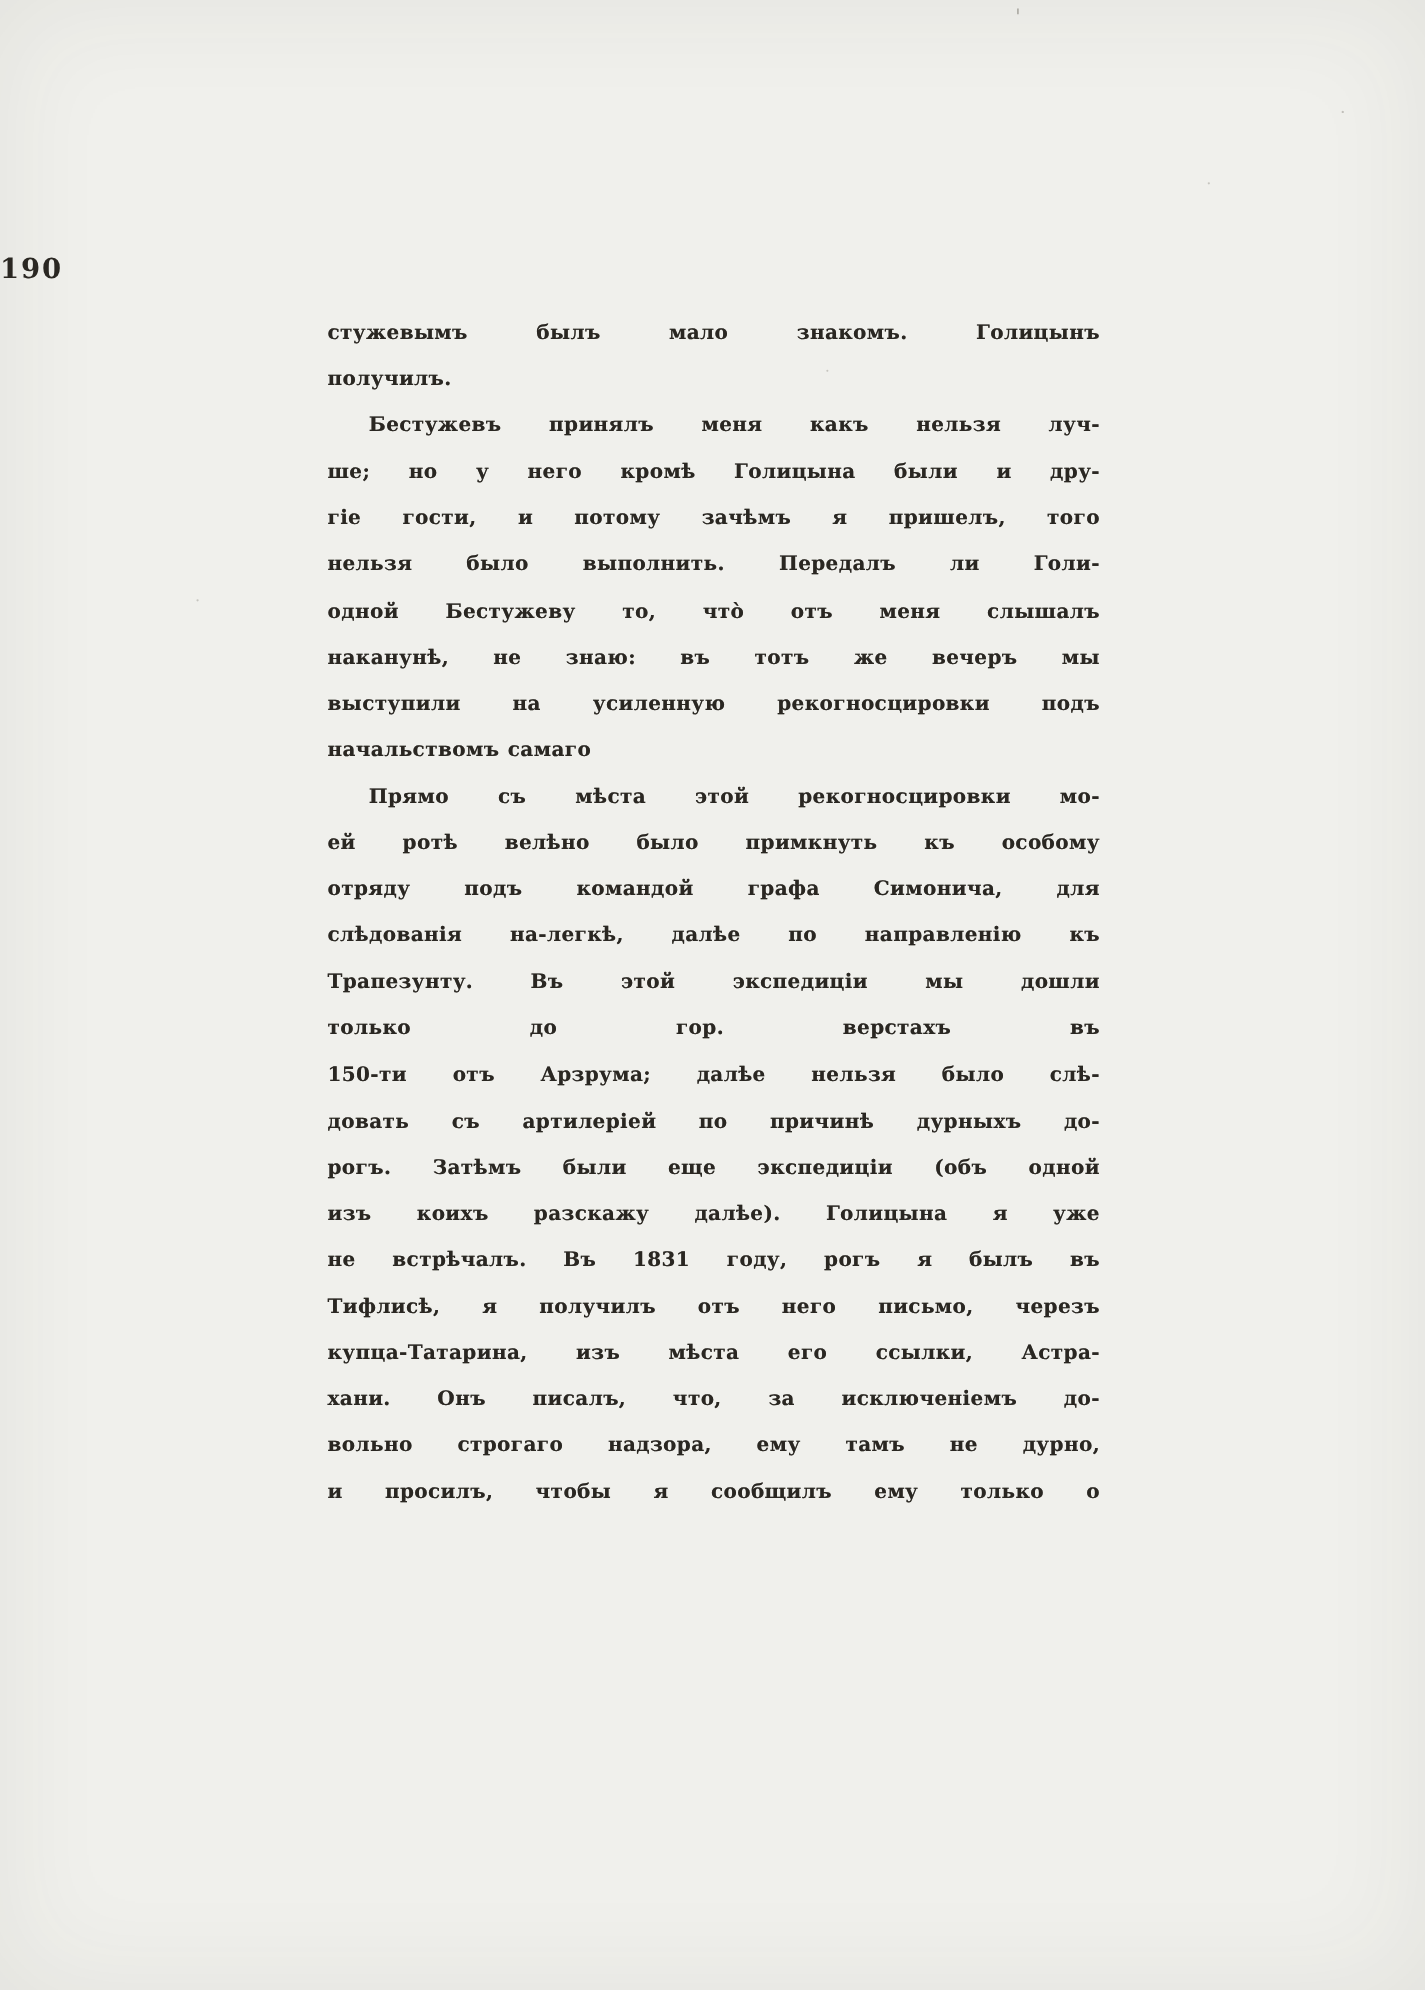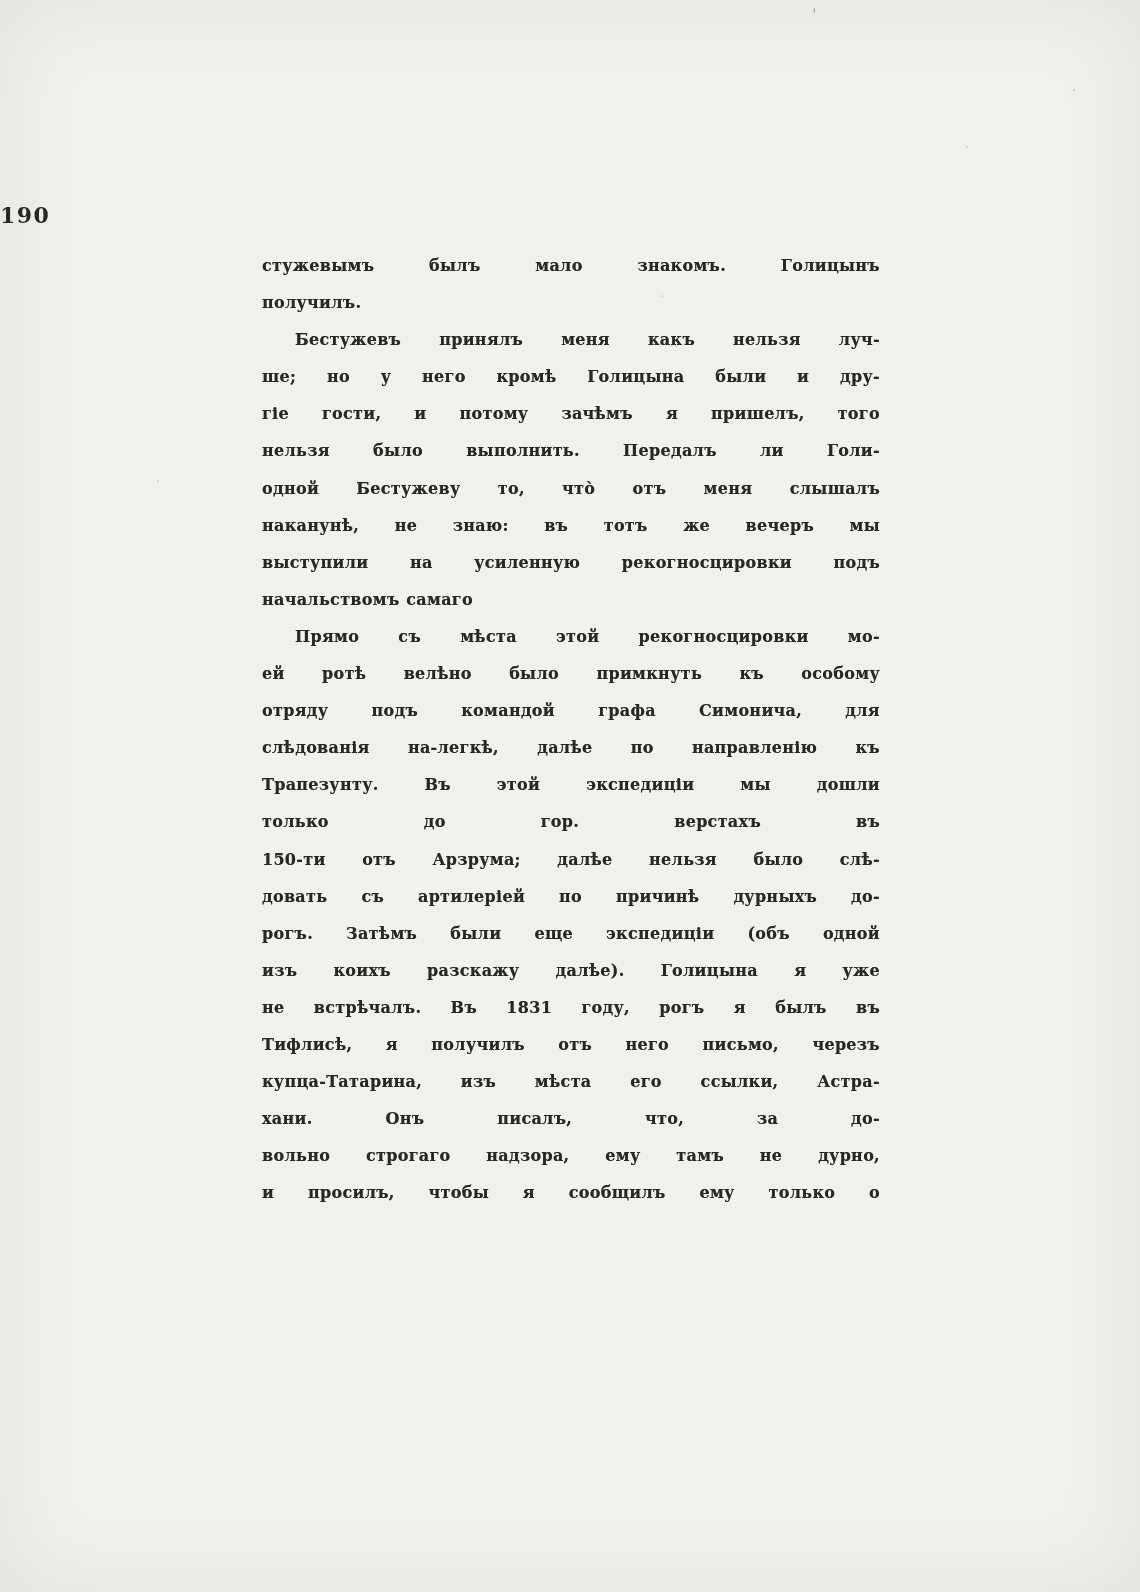--- a/index.html
+++ b/index.html
@@ -270,20 +270,21 @@
           <span>его</span>
           <span>ссылки,</span>
           <span>Астра-</span>
         </div>
         <div class="line">
           <span>хани.</span>
           <span>Онъ</span>
           <span>писалъ,</span>
           <span>что,</span>
           <span>за</span>
+          <span>исключеніемъ</span>
           <span>до-</span>
         </div>
         <div class="line">
           <span>вольно</span>
           <span>строгаго</span>
           <span>надзора,</span>
           <span>ему</span>
           <span>тамъ</span>
           <span>не</span>
           <span>дурно,</span>

